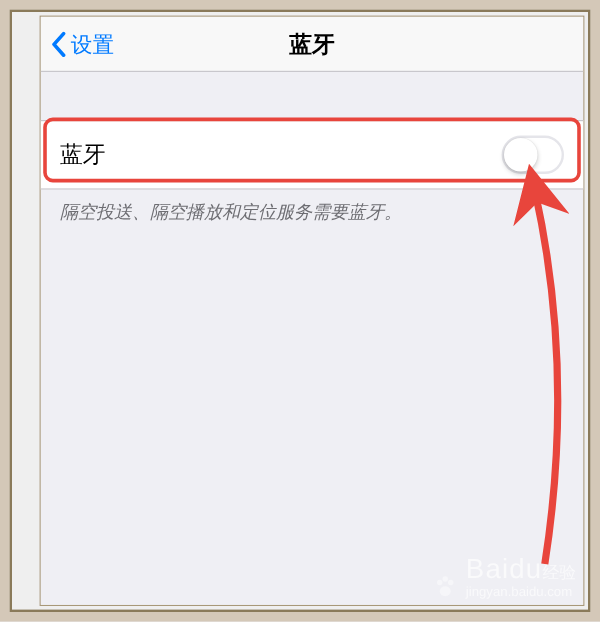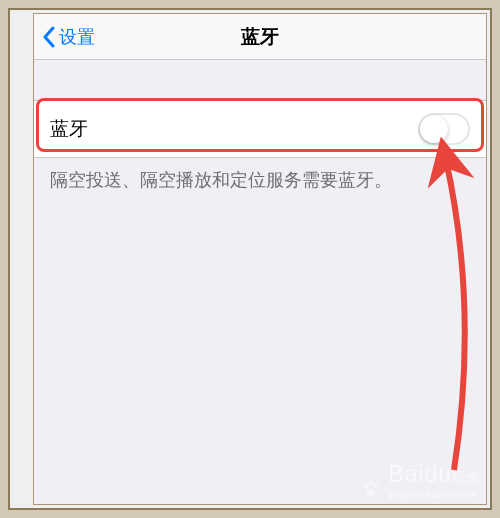--- a/index.html
+++ b/index.html
@@ -105,22 +105,23 @@
       width: 28px;
       height: 28px;
       background: #fff;
       border-radius: 50%;
       top: 0;
       left: 0;
       box-shadow: 0 2px 4px rgba(0,0,0,0.2), 0 0 1px rgba(0,0,0,0.15);
     }
     .footer-text {
       padding: 10px 16px;
-      font-size: 18px;
+      font-size: 15px;
       color: #6d6d72;
+      font-style: italic;
     }
     .highlight-box {
       position: absolute;
       border: 3px solid #e8453c;
       border-radius: 8px;
       pointer-events: none;
     }
     .arrow-svg {
       position: absolute;
       pointer-events: none;

